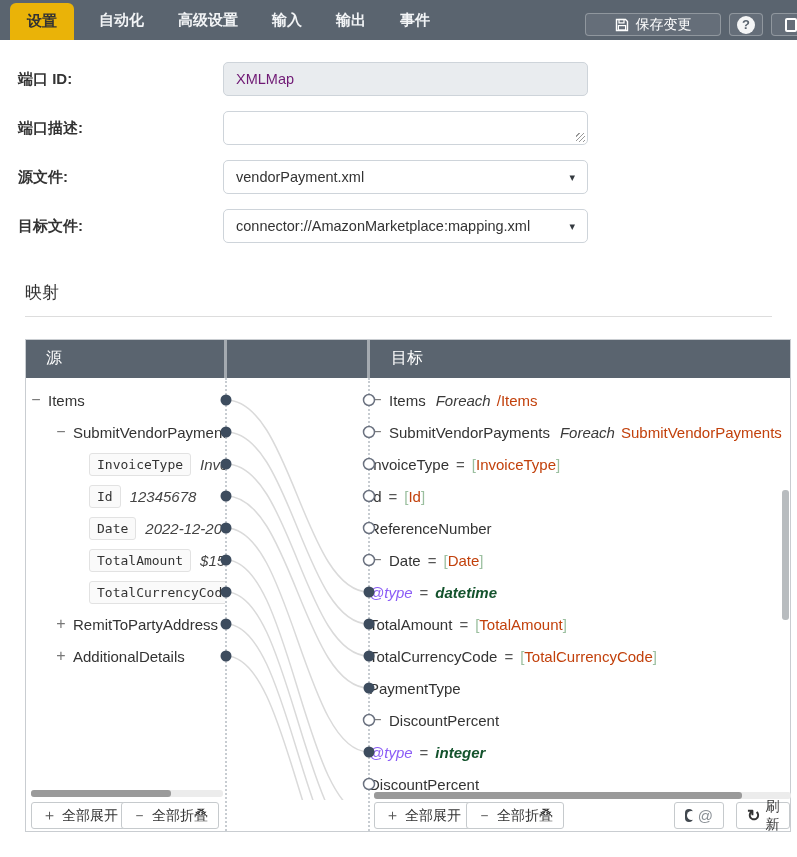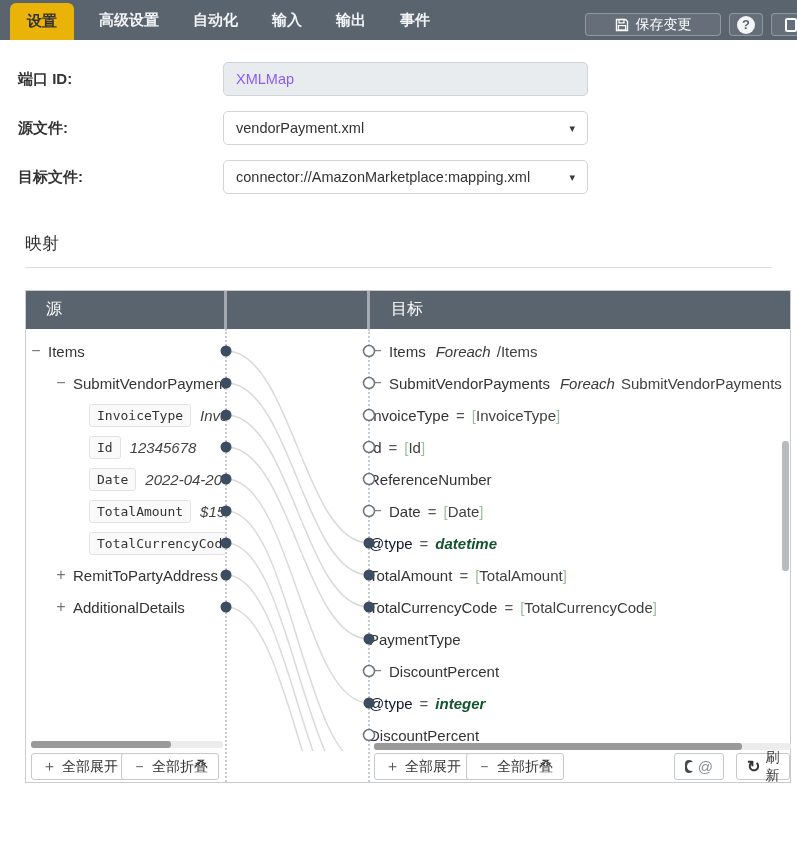--- a/index.html
+++ b/index.html
@@ -15,21 +15,21 @@
   .bar-btn.help { width:34px; }
   .bar-btn.partial { width:40px; }
   .help-circle { width:18px; height:18px; border-radius:50%; background:#f4f5f6; color:#5a646f; font-weight:bold; font-size:13px; display:flex; align-items:center; justify-content:center; }
   .mini-square { width:12px; height:14px; border:2px solid #fff; border-radius:2px; }
 
   
   .form-section { padding:22px 0 0 18px; }
   .frow { display:flex; align-items:center; margin-bottom:15px; height:34px; }
   .flabel { width:205px; font-weight:bold; font-size:15px; }
   .fctrl { width:365px; height:34px; font-size:14.5px; }
-  input.fctrl[disabled] { background:#e9ecef; border:1px solid #ced4da; border-radius:5px; padding:0 12px; color:#8b5cf6; font-family:"Liberation Sans", sans-serif; }
+  input.fctrl[disabled] { background:#e9ecef; border:1px solid #ced4da; border-radius:5px; padding:0 12px; color:#701a75; font-family:"Liberation Sans", sans-serif; }
   textarea.fctrl { background:#fff; border:1px solid #ced4da; border-radius:5px; resize:none; position:relative; font-family:"Liberation Sans", sans-serif; }
   .ta-wrap { position:relative; width:365px; height:34px; }
   .resize-grip { position:absolute; right:3px; bottom:3px; width:9px; height:9px;
      background:repeating-linear-gradient(135deg, transparent 0 2px, #999 2px 3px); pointer-events:none; }
   .pseudo-select { background:#fff; border:1px solid #ced4da; border-radius:5px; padding:0 12px; display:flex; align-items:center; justify-content:space-between; cursor:pointer; color:#333; }
   .caret { font-size:11px; color:#343a40; margin-left:8px; }
 
   
   .section-title { margin:38px 0 0 25px; font-size:17px; }
   .hr { margin:12px 25px 0 25px; border-top:1px solid #ddd; }
@@ -41,25 +41,25 @@
   .dash-line { position:absolute; top:38px; bottom:0; width:0; border-left:2px dotted #c7ccd1; z-index:1; }
   .map-body { position:absolute; left:0; top:38px; width:764px; height:422px; }
   .map-svg { position:absolute; left:0; top:0; z-index:3; pointer-events:none; }
   .tree { position:absolute; top:0; height:422px; overflow:hidden; z-index:2; }
   .tree.src { left:0; width:199px; }
   .tree.tgt { left:343px; width:419px; }
   .trow { position:absolute; left:0; right:0; height:32px; display:flex; align-items:center; font-size:15px; white-space:nowrap; }
   .tgl { width:16px; margin-right:4px; color:#777; font-size:16px; text-align:center; cursor:pointer; flex:0 0 16px; }
   .badge { font-family:"DejaVu Sans Mono", monospace; font-size:13px; background:#fafafa; border:1px solid #e2e2e2; border-radius:3px; padding:3px 7px; color:#333; }
   .ival { font-style:italic; color:#444; margin-left:9px; }
-  .green { color:#404040; }
+  .green { color:#c2410c; }
   .fe { font-style:italic; color:#3a3a3a; margin:0 6px 0 10px; }
   .eq { color:#555; margin:0 7px; }
   .brk { color:#9bbf9f; }
-  .attr-label { color:#0f172a; }
+  .attr-label { font-style:italic; color:#8b5cf6; }
   .lit { font-style:italic; font-weight:bold; color:#14532d; }
 
   
   .hscroll { position:absolute; height:7px; background:#ececec; border-radius:3px; z-index:4; }
   .hthumb { position:absolute; top:0; height:7px; background:#9a9a9a; border-radius:3px; }
   .vthumb { position:absolute; width:7px; background:#b8bcbf; border-radius:3px; right:1px; z-index:4; }
 
   
   .map-footer { position:absolute; left:0; top:460px; width:100%; height:33px; z-index:5; }
   .pbtn { position:absolute; top:2px; height:27px; background:#fff; border:1px solid #c6cacd; border-radius:3px; font-size:14px; color:#333; display:flex; align-items:center; gap:5px; padding:0 10px; cursor:pointer; font-family:"Liberation Sans", sans-serif; }
@@ -67,22 +67,22 @@
   .toggle-pill { width:22px; height:13px; background:#41484f; border-radius:7px; position:relative; }
   .toggle-pill::after { content:""; position:absolute; left:2px; top:2px; width:9px; height:9px; border-radius:50%; background:#fff; }
   .at { color:#8a9096; font-size:15px; }
   .refresh-glyph { font-size:16px; font-weight:bold; color:#333; }
 </style>
 </head>
 <body>
 
 <div class="topbar">
   <div class="tab active">设置</div>
+  <div class="tab">自动化</div>
   <div class="tab">高级设置</div>
-  <div class="tab">自动化</div>
   <div class="tab">输入</div>
   <div class="tab">输出</div>
   <div class="tab">事件</div>
   <div class="topbar-right">
     <button class="bar-btn save">
       <svg width="14" height="14" viewBox="0 0 14 14">
         <path d="M1.5 1.5 h9 l2 2 v9 h-11 z" fill="none" stroke="#fff" stroke-width="1.4"></path>
         <rect x="4" y="1.5" width="5" height="3.4" fill="none" stroke="#fff" stroke-width="1.2"></rect>
         <rect x="3.4" y="7.6" width="7.2" height="4.4" fill="none" stroke="#fff" stroke-width="1.2"></rect>
       </svg>
@@ -96,20 +96,27 @@
     </button>
   </div>
 </div>
 
 <div class="form-section">
   <div class="frow">
     <div class="flabel">端口 ID:</div>
     <input class="fctrl" disabled="" value="XMLMap" style="">
   </div>
   <div class="frow">
+    <div class="flabel">端口描述:</div>
+    <div class="ta-wrap">
+      <textarea class="fctrl" style="width: 100%; height: 100%;"></textarea>
+      <span class="resize-grip"></span>
+    </div>
+  </div>
+  <div class="frow">
     <div class="flabel">源文件:</div>
     <div class="pseudo-select fctrl">
       <span>vendorPayment.xml</span>
       <span class="caret">▾</span>
     </div>
   </div>
   <div class="frow">
     <div class="flabel">目标文件:</div>
     <div class="pseudo-select fctrl">
       <span>connector://AmazonMarketplace:mapping.xml</span>
@@ -145,21 +152,21 @@
         <div class="trow" style="top: 70px; padding-left: 63px;">
           <span class="badge">InvoiceType</span>
           <span class="ival">Invoi</span>
         </div>
         <div class="trow" style="top: 102px; padding-left: 63px;">
           <span class="badge">Id</span>
           <span class="ival">12345678</span>
         </div>
         <div class="trow" style="top: 134px; padding-left: 63px;">
           <span class="badge">Date</span>
-          <span class="ival">2022-04-20</span>
+          <span class="ival">2022-12-20</span>
         </div>
         <div class="trow" style="top: 166px; padding-left: 63px;">
           <span class="badge">TotalAmount</span>
           <span class="ival">$150</span>
         </div>
         <div class="trow" style="top: 198px; padding-left: 63px;">
           <span class="badge">TotalCurrencyCode</span>
         </div>
         <div class="trow" style="top: 230px; padding-left: 27px;">
           <span class="tgl">+</span>

